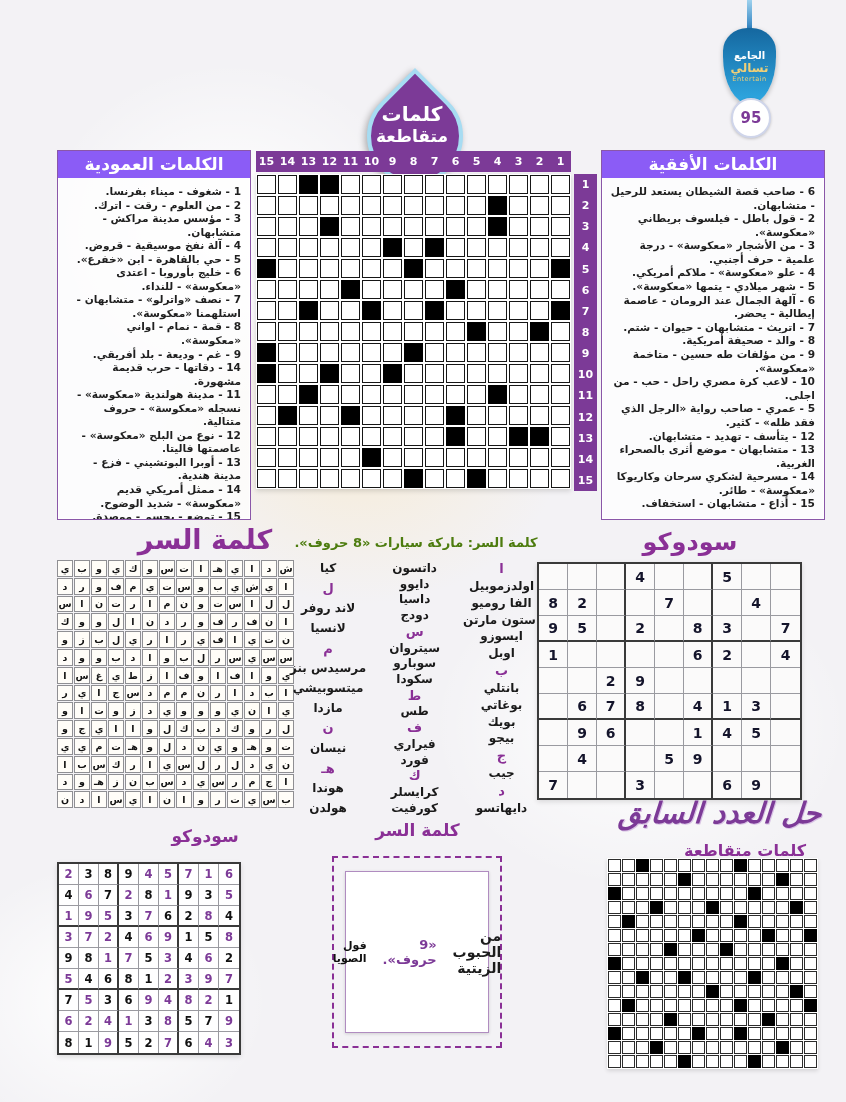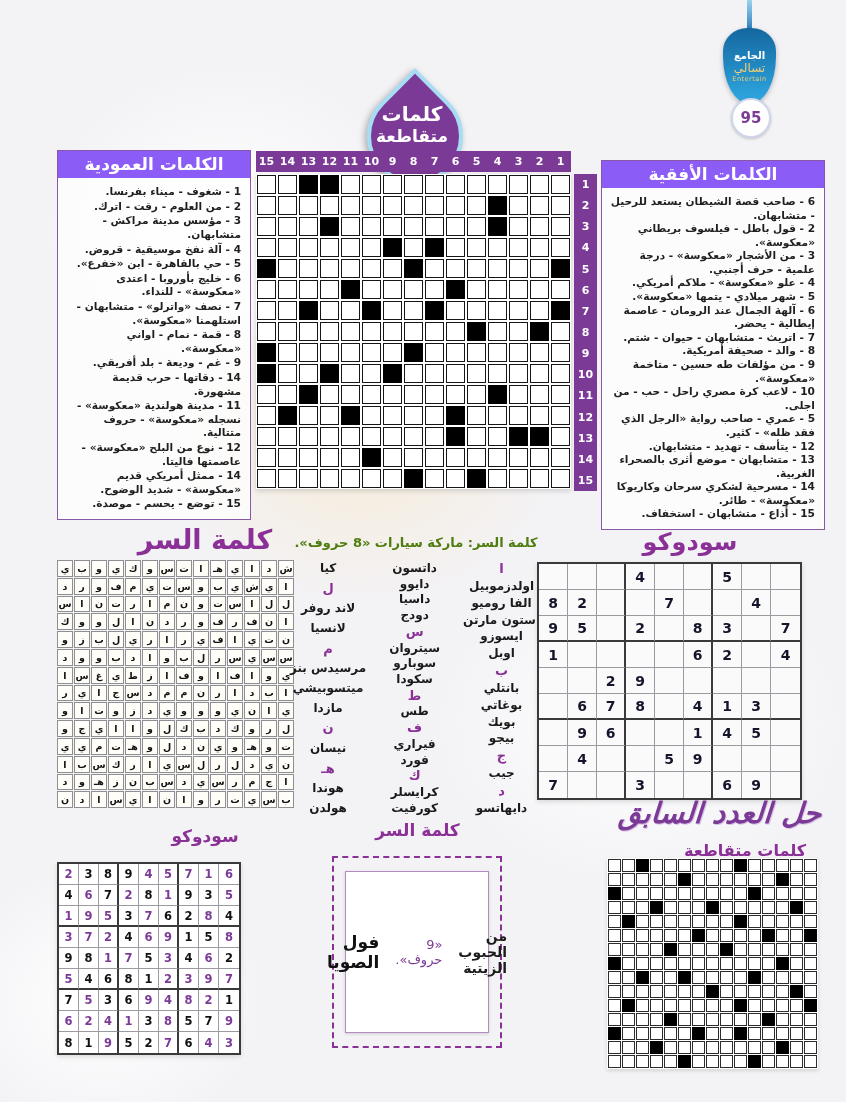--- a/index.html
+++ b/index.html
@@ -12,21 +12,21 @@
   .p3{left:430px;top:560px;width:420px;height:330px;background:radial-gradient(ellipse,#ffffff 0%,rgba(255,255,255,0) 70%);}
   .p4{left:-60px;top:860px;width:330px;height:280px;background:radial-gradient(ellipse,#ffffff 0%,rgba(255,255,255,0) 70%);}
 
   
   .logo{position:absolute;left:722px;top:0;width:56px;height:136px;}
   .logo .stem{position:absolute;left:25px;top:0;width:5px;height:34px;background:linear-gradient(180deg,#9ed2ee,#1c74b9);}
   .logo .drop{position:absolute;left:1px;top:28px;width:53px;height:76px;background:linear-gradient(180deg,#15679f,#2fa9e3);
               border-radius:46% 46% 50% 50%/30% 30% 62% 62%;box-shadow:0 2px 5px rgba(0,0,0,.25);
               display:flex;flex-direction:column;align-items:center;justify-content:center;gap:1px;}
   .logo .lg-name{color:#fff;font-size:10px;font-weight:bold;}
-  .logo .lg-tag{color:#efcf77;font-size:12px;font-weight:normal;line-height:1;}
+  .logo .lg-tag{color:#efcf77;font-size:12px;font-weight:bold;line-height:1;}
   .logo .lg-en{color:#efcf77;font-size:6.5px;letter-spacing:.5px;}
   .logo .pgc{position:absolute;left:9px;top:98px;width:36px;height:36px;background:#fff;border:2px solid #cfd5ea;border-radius:50%;
              display:flex;align-items:center;justify-content:center;color:#7c3a97;font-size:15px;font-weight:bold;
              box-shadow:0 1px 3px rgba(0,0,0,.2);}
 
   
   .title-drop{position:absolute;left:352px;top:72px;width:120px;height:122px;}
   .title-drop .shape{position:absolute;left:15px;top:16px;width:88px;height:88px;background:#7c3a97;
                      border:4px solid #a7dcf2;border-radius:0 50% 50% 50%;transform:rotate(45deg);
                      box-shadow:0 3px 7px rgba(0,0,0,.3);}
@@ -34,21 +34,21 @@
   .title-drop .t1{font-size:20px;line-height:1.2;}
   .title-drop .t2{font-size:17px;line-height:1.2;}
 
   
   .cluebox{position:absolute;border:1.5px solid #8a57a8;background:rgba(255,255,255,.75);box-sizing:border-box;
            box-shadow:inset 0 0 0 1px #fff;}
   .cluehead{background:#8b5cf6;color:#fff;text-align:center;font-weight:bold;font-size:17px;height:27px;line-height:27px;}
   .cluelist{direction:rtl;display:flex;flex-direction:column;justify-content:space-between;box-sizing:border-box;
             padding:7px 9px 8px 6px;height:calc(100% - 27px);overflow:hidden;}
   .clue{font-size:10.6px;font-weight:bold;color:#1f1f1f;line-height:1.28;text-align:right;}
-  #h-box{left:601px;top:160px;width:224px;height:370px;}
+  #h-box{left:601px;top:150px;width:224px;height:370px;}
   #v-box{left:57px;top:150px;width:194px;height:370px;}
 
   
   #xw-colnums{position:absolute;left:256px;top:151px;width:315px;height:21px;background:#7c3a97;display:grid;
               grid-template-columns:repeat(15,1fr);direction:ltr;color:#fff;font-size:11px;font-weight:bold;
               align-items:center;justify-items:center;}
   #xw-grid{position:absolute;left:256px;top:174px;display:grid;grid-template-columns:repeat(15,19px);
            grid-auto-rows:19px;gap:2px;padding:1px;background:#fff;direction:ltr;box-shadow:0 2px 5px rgba(0,0,0,.15);}
   .xc{background:#fff;border:1px solid #161616;box-sizing:border-box;}
   .xc.b{background:#000;border-color:#000;}
@@ -98,22 +98,22 @@
   #sol-xw-grid{position:absolute;left:607px;top:858px;display:grid;grid-template-columns:repeat(15,13px);
                grid-auto-rows:13px;gap:1px;background:#fff;padding:1px;direction:ltr;box-shadow:0 2px 4px rgba(0,0,0,.12);}
   .sxc{background:#fff;border:1px solid #2c2c2c;box-sizing:border-box;}
   .sxc.b{background:#000;border-color:#000;}
 
   #secret-box{position:absolute;left:332px;top:856px;width:170px;height:192px;border:2px dashed #8a3096;box-sizing:border-box;}
   #secret-inner{margin:13px 11px;height:calc(100% - 26px);background:#fff;border:1px solid #b08cc0;box-sizing:border-box;
                 display:flex;flex-direction:row;align-items:center;justify-content:center;gap:16px;direction:rtl;
                 box-shadow:0 1px 3px rgba(0,0,0,.15);}
   .sec1{font-size:14px;font-weight:bold;color:#1c1c1c;}
-  .sec2{font-size:13px;font-weight:normal;color:#7c3a97;}
-  .sec3{font-size:17px;font-weight:bold;color:#111;}
+  .sec2{font-size:13px;font-weight:bold;color:#7c3a97;}
+  .sec3{font-size:11px;font-weight:bold;color:#111;}
 </style>
 </head>
 <body>
 
 <div class="page">
   <div class="patch p1"></div>
   <div class="patch p2"></div>
   <div class="patch p3"></div>
   <div class="patch p4"></div>
 
@@ -164,20 +164,21 @@
         <div class="clue">3 - مؤسس مدينة مراكش - متشابهان.</div>
         <div class="clue">4 - آلة نفخ موسيقية - قروض.</div>
         <div class="clue">5 - حي بالقاهرة - ابن «خفرع».</div>
         <div class="clue">6 - خليج بأوروبا - اعتدى «معكوسة» - للنداء.</div>
         <div class="clue">7 - نصف «واترلو» - متشابهان - استلهمنا «معكوسة».</div>
         <div class="clue">8 - قمة - نمام - اواني «معكوسة».</div>
         <div class="clue">9 - غم - وديعة - بلد أفريقي.</div>
         <div class="clue">14 - دقاتها - حرب قديمة مشهورة.</div>
         <div class="clue">11 - مدينة هولندية «معكوسة» - نسجله «معكوسة» - حروف متتالية.</div>
         <div class="clue">12 - نوع من البلح «معكوسة» - عاصمتها فاليتا.</div>
+        <div class="clue">13 - أوبرا البوتشيني - فزع - مدينة هندية.</div>
         <div class="clue">14 - ممثل أمريكي قديم «معكوسة» - شديد الوضوح.</div>
         <div class="clue">15 - توضع - يحسم - موصدة.</div>
       </div>
   </div>
 
   <div id="xw-colnums">
       <div>15</div>
       <div>14</div>
       <div>13</div>
       <div>12</div>

